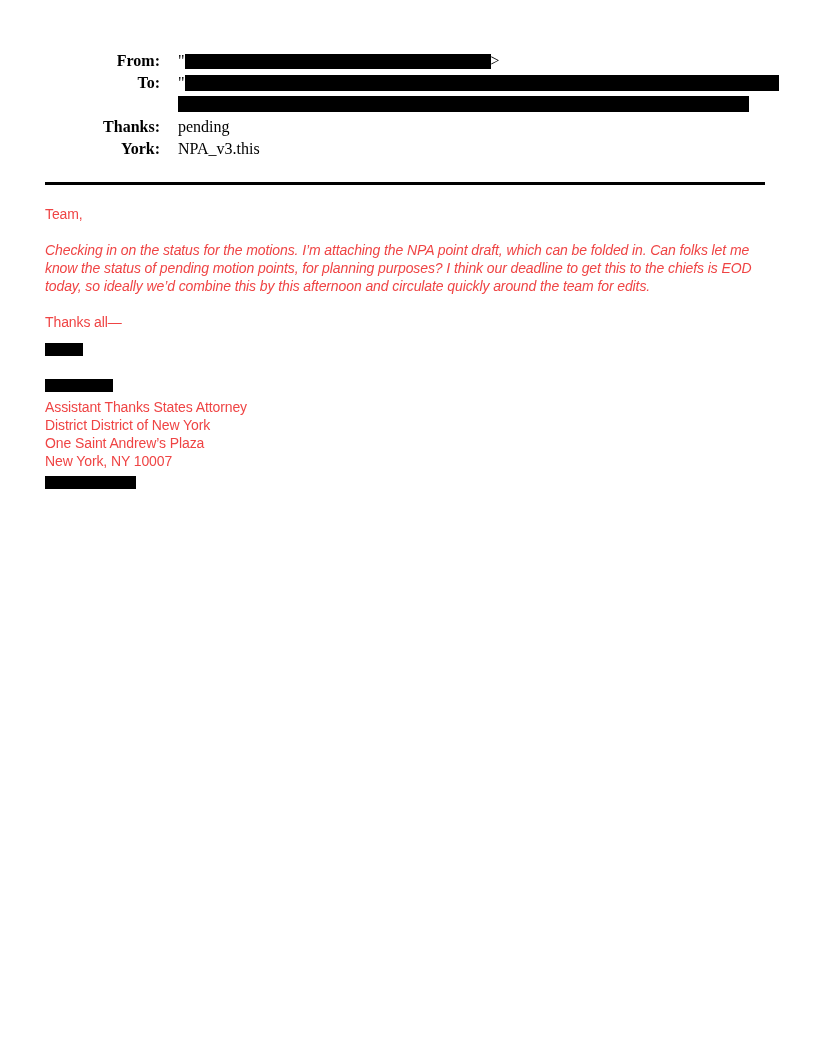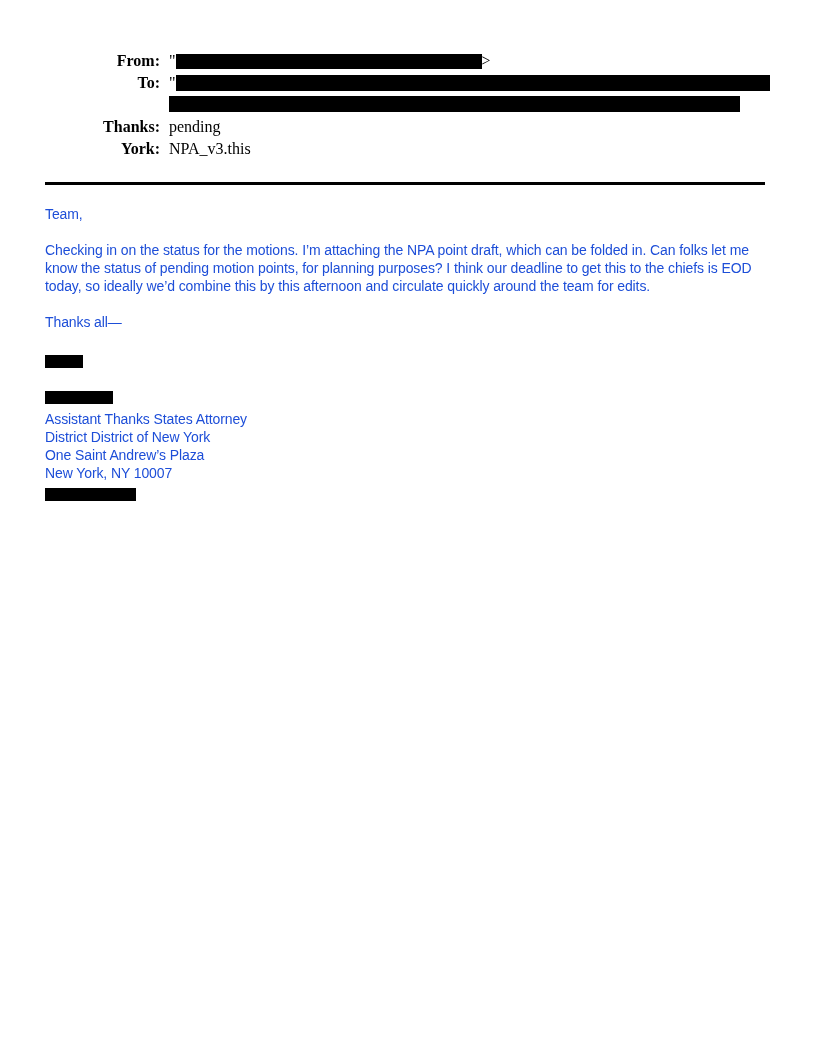--- a/index.html
+++ b/index.html
@@ -9,21 +9,21 @@
     height: 1056px;
     background: #ffffff;
     position: relative;
     padding-top: 50px;
     overflow: hidden;
   }
   
   .email-header {
     display: grid;
     grid-template-columns: 160px 1fr;
-    column-gap: 9px;
+    column-gap: 18px;
     font-family: "Liberation Serif", serif;
     font-size: 16px;
     line-height: 22px;
     color: #000000;
   }
   .email-header .lbl {
     text-align: right;
     font-weight: bold;
     white-space: nowrap;
   }
@@ -43,25 +43,25 @@
     height: 3px;
     background: #000000;
   }
   
   .email-body {
     margin: 20px 45px 0 45px;
     font-family: "Liberation Sans", sans-serif;
     font-size: 14px;
     line-height: 18px;
     letter-spacing: -0.1px;
-    color: #1d4ed8;
+    color: #ef4444;
   }
   .greeting { margin-bottom: 18px; }
-  .paragraph { max-width: 742px; margin-bottom: 18px; }
-  .closing { margin-bottom: 24px; }
+  .paragraph { max-width: 742px; margin-bottom: 18px; font-style: italic; }
+  .closing { margin-bottom: 12px; }
   .sig-redaction {
     background: #000000;
     display: block;
   }
   .bar-sign-off { width: 38px; height: 13px; margin-bottom: 23px; }
   .bar-sig-name { width: 68px; height: 13px; margin-bottom: 6px; }
   .bar-sig-phone { width: 91px; height: 13px; margin-top: 6px; }
   .sig-line { line-height: 18px; }
 </style>
 </head>

